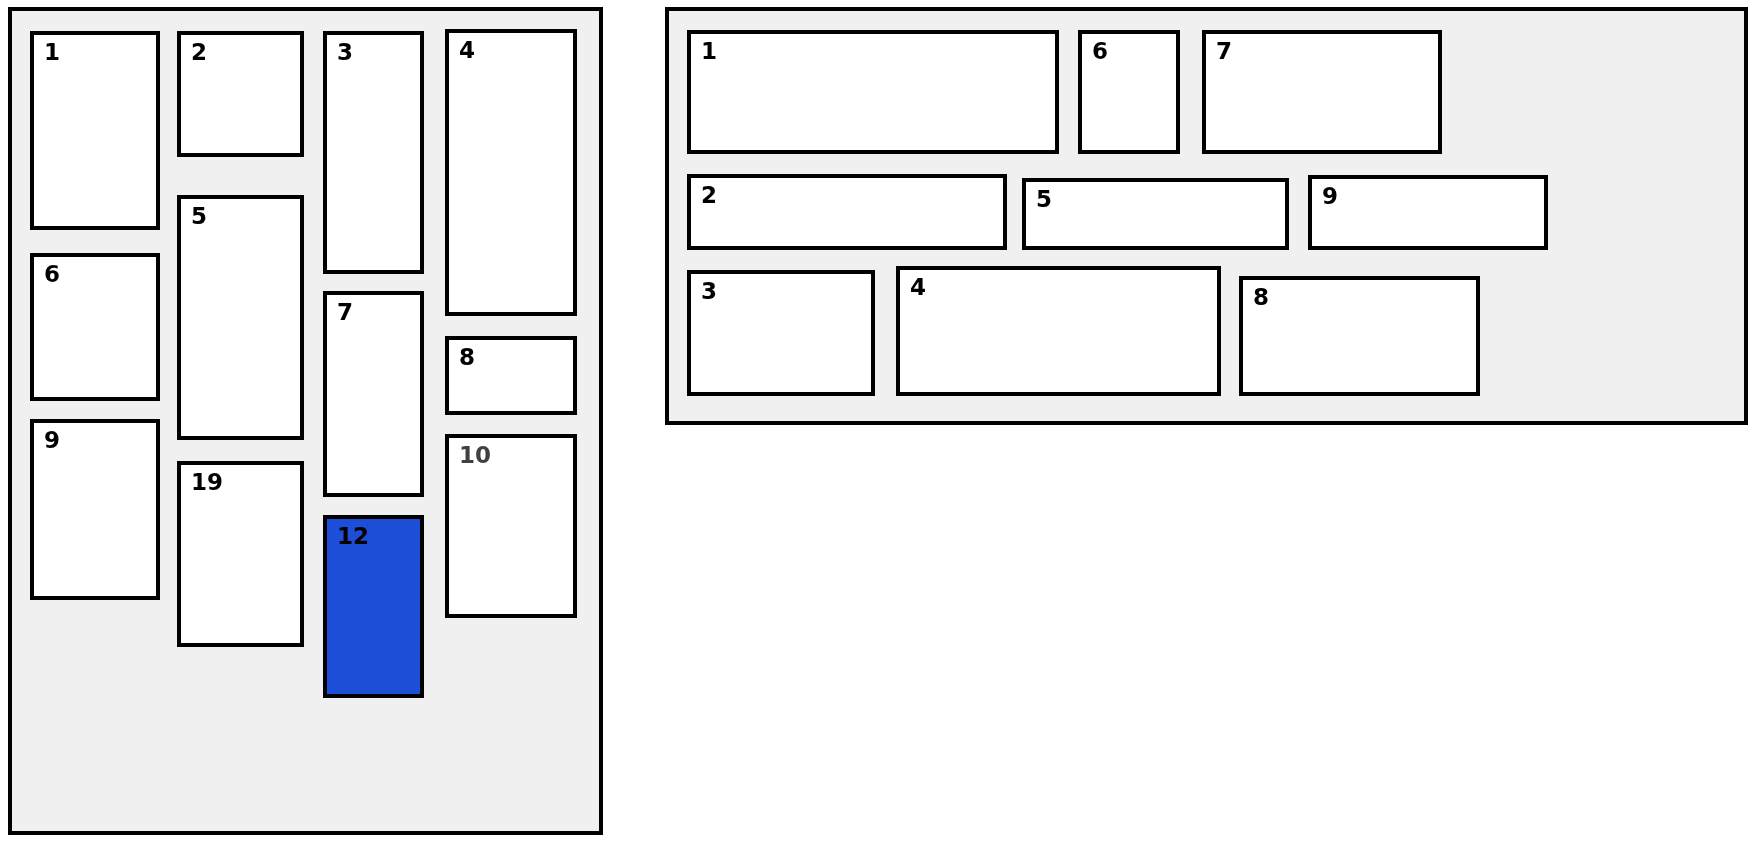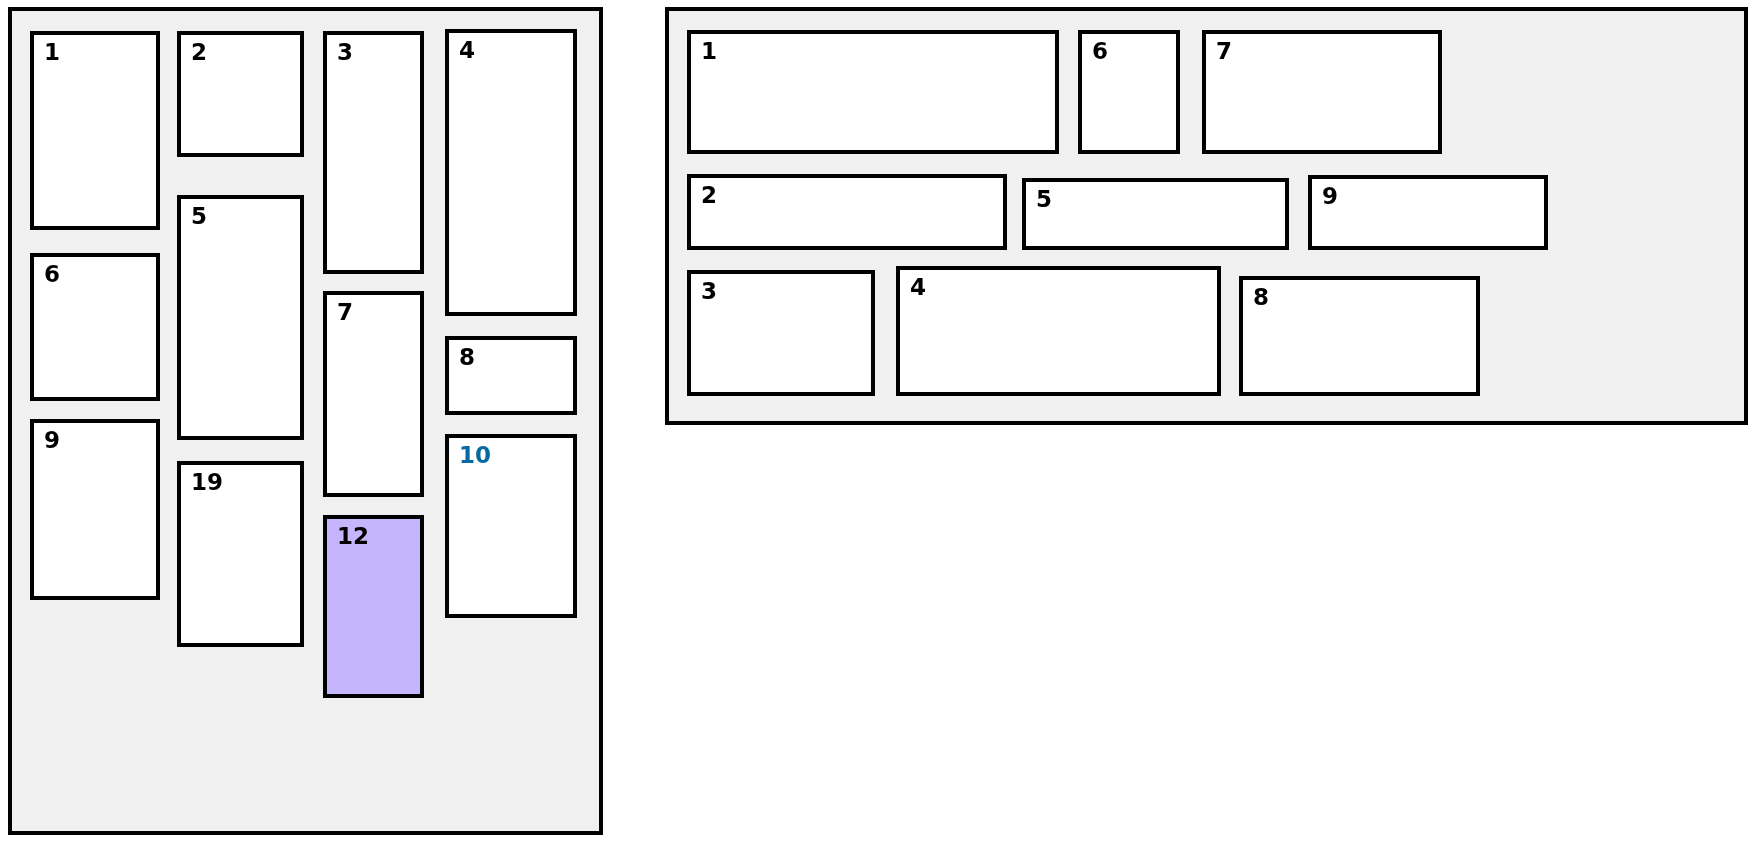--- a/index.html
+++ b/index.html
@@ -75,26 +75,26 @@
     <div class="box" style="left: 323px; top: 291px; width: 101px; height: 206px; background: rgb(255, 255, 255); border-color: rgb(0, 0, 0); border-width: 4px;">
       <span class="box-label" style="color: rgb(0, 0, 0);">7</span>
     </div>
     <div class="box" style="left: 445px; top: 336px; width: 132px; height: 79px; background: rgb(255, 255, 255); border-color: rgb(0, 0, 0); border-width: 4px;">
       <span class="box-label" style="color: rgb(0, 0, 0);">8</span>
     </div>
     <div class="box" style="left: 30px; top: 419px; width: 130px; height: 181px; background: rgb(255, 255, 255); border-color: rgb(0, 0, 0); border-width: 4px;">
       <span class="box-label" style="color: rgb(0, 0, 0);">9</span>
     </div>
     <div class="box" style="left: 445px; top: 434px; width: 132px; height: 184px; background: rgb(255, 255, 255); border-color: rgb(0, 0, 0); border-width: 4px;">
-      <span class="box-label" style="color: #0369a1;">10</span>
+      <span class="box-label" style="color: #404040;">10</span>
     </div>
     <div class="box" style="left: 177px; top: 461px; width: 127px; height: 186px; background: rgb(255, 255, 255); border-color: rgb(0, 0, 0); border-width: 4px;">
       <span class="box-label" style="color: rgb(0, 0, 0);">19</span>
     </div>
-    <div class="box" style="left: 323px; top: 515px; width: 101px; height: 183px; background: #c4b5fd; border-color: rgb(0, 0, 0); border-width: 4px;">
+    <div class="box" style="left: 323px; top: 515px; width: 101px; height: 183px; background: #1d4ed8; border-color: rgb(0, 0, 0); border-width: 4px;">
       <span class="box-label" style="color: rgb(0, 0, 0);">12</span>
     </div>
     <div class="panel" style="left: 665px; top: 7px; width: 1083px; height: 418px; background: rgb(240, 240, 240); border-color: rgb(0, 0, 0); border-width: 4px;"></div>
     <div class="box" style="left: 687px; top: 30px; width: 372px; height: 124px; background: rgb(255, 255, 255); border-color: rgb(0, 0, 0); border-width: 4px;">
       <span class="box-label" style="color: rgb(0, 0, 0);">1</span>
     </div>
     <div class="box" style="left: 1078px; top: 30px; width: 102px; height: 124px; background: rgb(255, 255, 255); border-color: rgb(0, 0, 0); border-width: 4px;">
       <span class="box-label" style="color: rgb(0, 0, 0);">6</span>
     </div>
     <div class="box" style="left: 1202px; top: 30px; width: 240px; height: 124px; background: rgb(255, 255, 255); border-color: rgb(0, 0, 0); border-width: 4px;">

